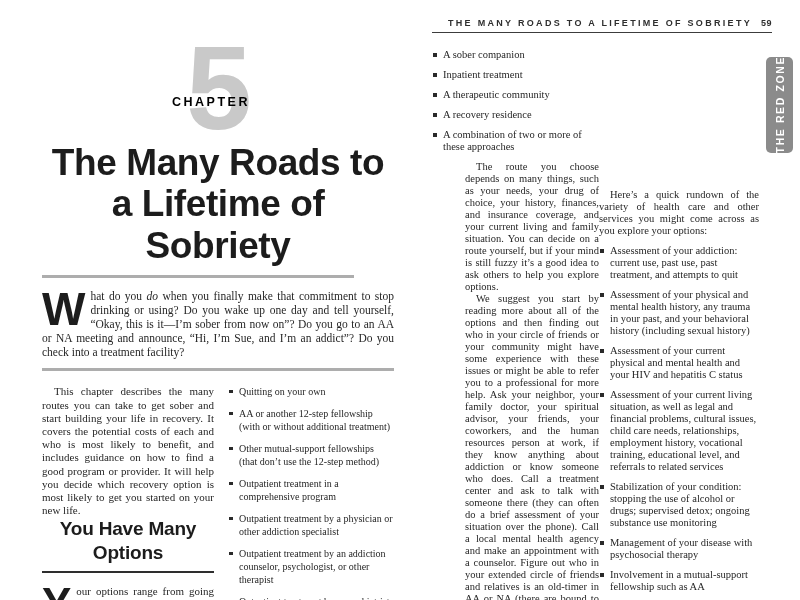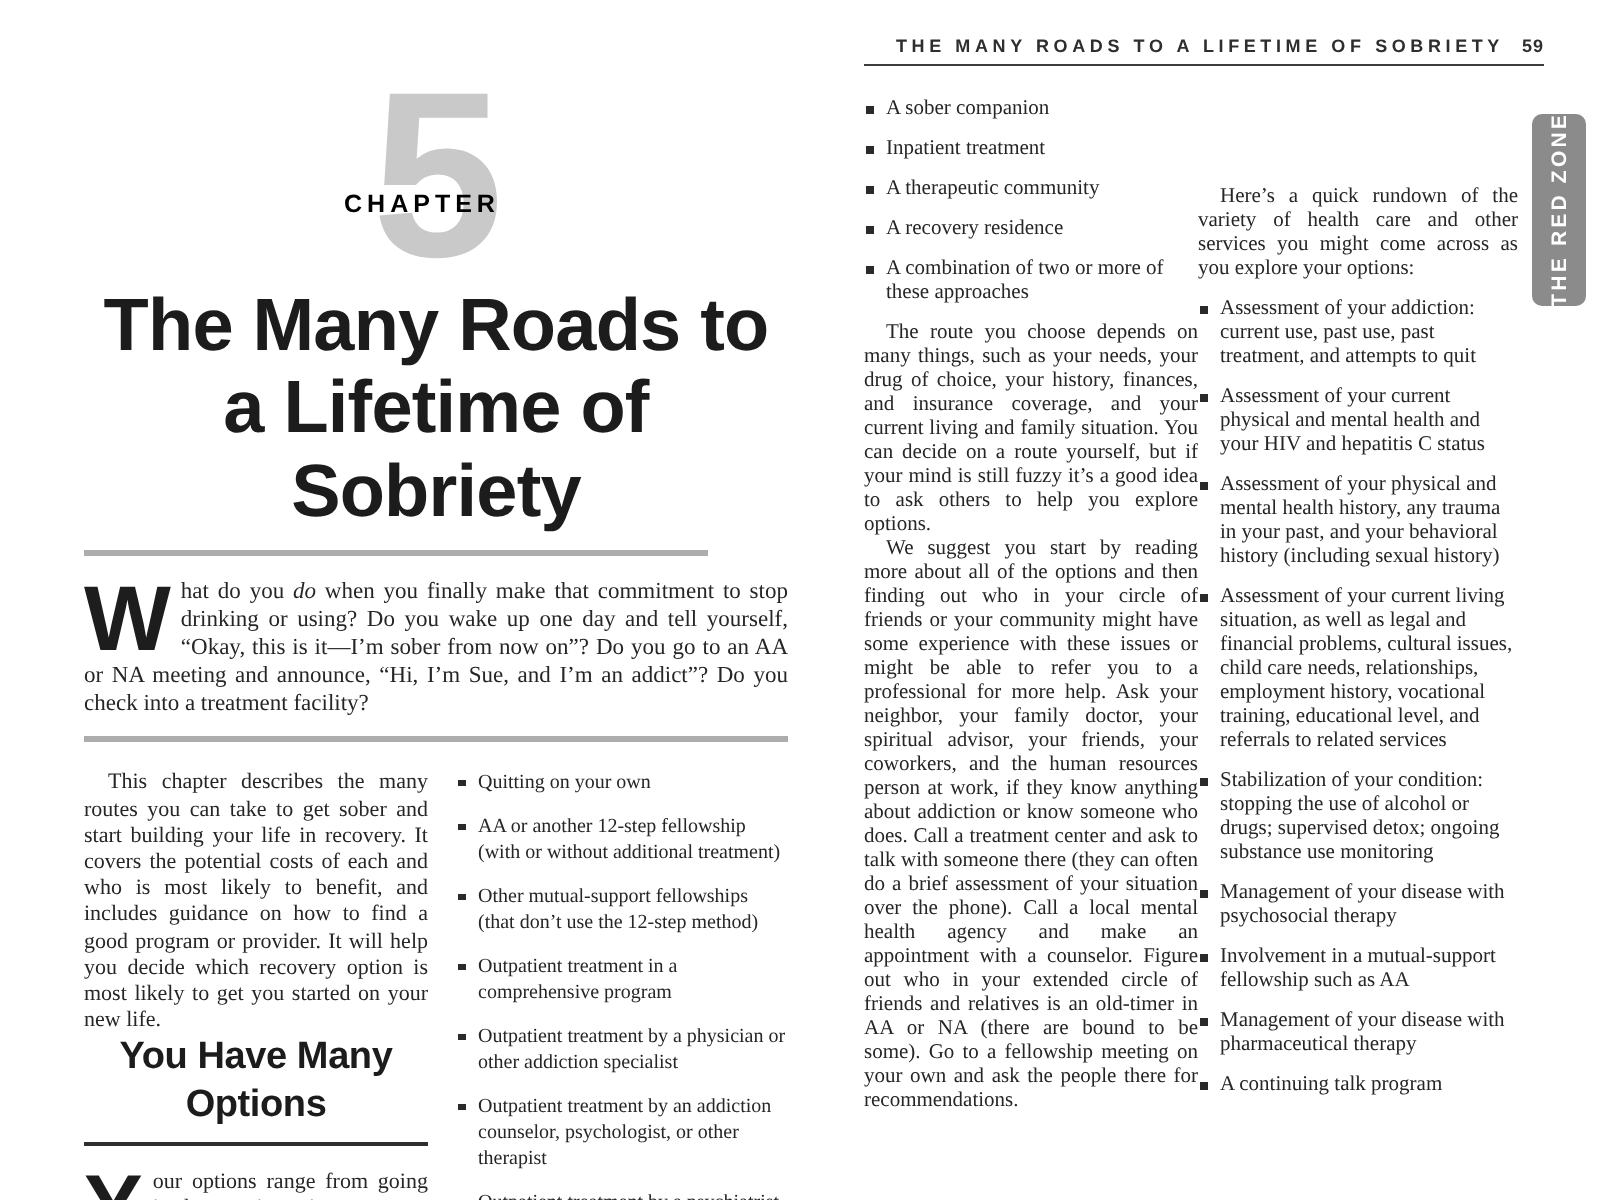--- a/index.html
+++ b/index.html
@@ -103,20 +103,21 @@
   .rp-col-1 ul.square-list li,
   .rp-col-2 ul.square-list li {
     font-size:10.5px; line-height:12px; margin-bottom:8px;
   }
   .rp-col-1 ul.square-list li::before,
   .rp-col-2 ul.square-list li::before { top:4px; }
 
   .rp-par {
     font-size:10.5px; line-height:12px; text-align:justify; text-indent:11px;
     margin-top:2px;
+    margin-left:33px;
   }
   .rp-par + .rp-par { margin-top:0; }
 
   .services-intro {
     font-size:10.5px; line-height:12px; text-align:justify; text-indent:11px;
     margin-bottom:8px;
   }
 
   
   .redzone-tab {
@@ -193,22 +194,22 @@
         <li>A recovery residence</li>
         <li>A combination of two or more of these approaches</li>
       </ul>
       <p class="rp-par">The route you choose depends on many things, such as your needs, your drug of choice, your history, finances, and insurance coverage, and your current living and family situation. You can decide on a route yourself, but if your mind is still fuzzy it’s a good idea to ask others to help you explore options.</p>
       <p class="rp-par">We suggest you start by reading more about all of the options and then finding out who in your circle of friends or your community might have some experience with these issues or might be able to refer you to a professional for more help. Ask your neighbor, your family doctor, your spiritual advisor, your friends, your coworkers, and the human resources person at work, if they know anything about addiction or know someone who does. Call a treatment center and ask to talk with someone there (they can often do a brief assessment of your situation over the phone). Call a local mental health agency and make an appointment with a counselor. Figure out who in your extended circle of friends and relatives is an old-timer in AA or NA (there are bound to be some). Go to a fellowship meeting on your own and ask the people there for recommendations.</p>
     </div>
     <div class="rp-col-2">
       <p class="services-intro">Here’s a quick rundown of the variety of health care and other services you might come across as you explore your options:</p>
       <ul class="square-list">
         <li>Assessment of your addiction: current use, past use, past treatment, and attempts to quit</li>
+        <li>Assessment of your physical and mental health history, any trauma in your past, and your behavioral history (including sexual history)</li>
         <li>Assessment of your current physical and mental health and your HIV and hepatitis C status</li>
-        <li>Assessment of your physical and mental health history, any trauma in your past, and your behavioral history (including sexual history)</li>
         <li>Assessment of your current living situation, as well as legal and financial problems, cultural issues, child care needs, relationships, employment history, vocational training, educational level, and referrals to related services</li>
         <li>Stabilization of your condition: stopping the use of alcohol or drugs; supervised detox; ongoing substance use monitoring</li>
         <li>Management of your disease with psychosocial therapy</li>
         <li>Involvement in a mutual-support fellowship such as AA</li>
         <li>Management of your disease with pharmaceutical therapy</li>
         <li>A continuing talk program</li>
       </ul>
     </div>
   </div>
 </div>

